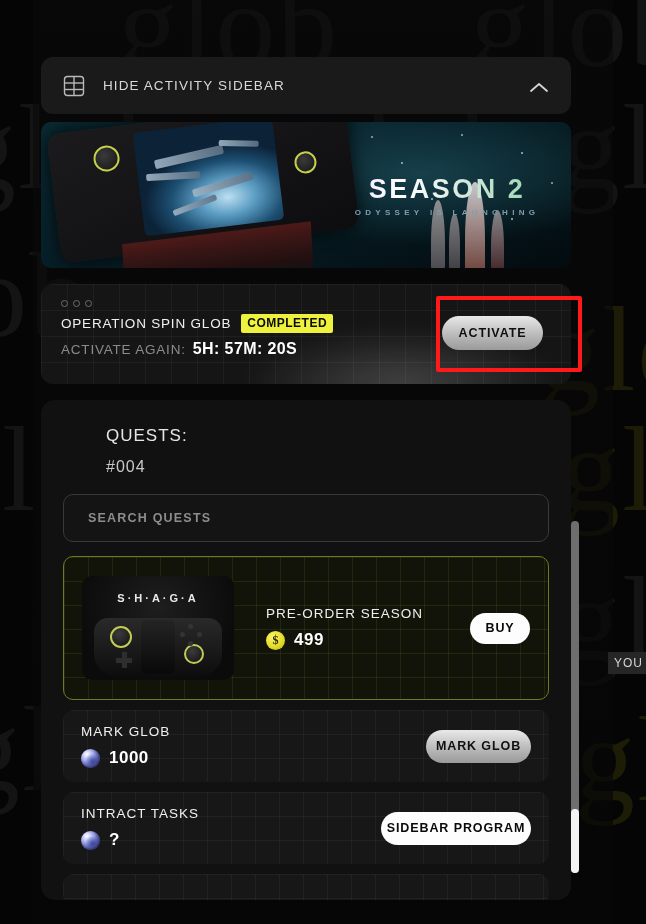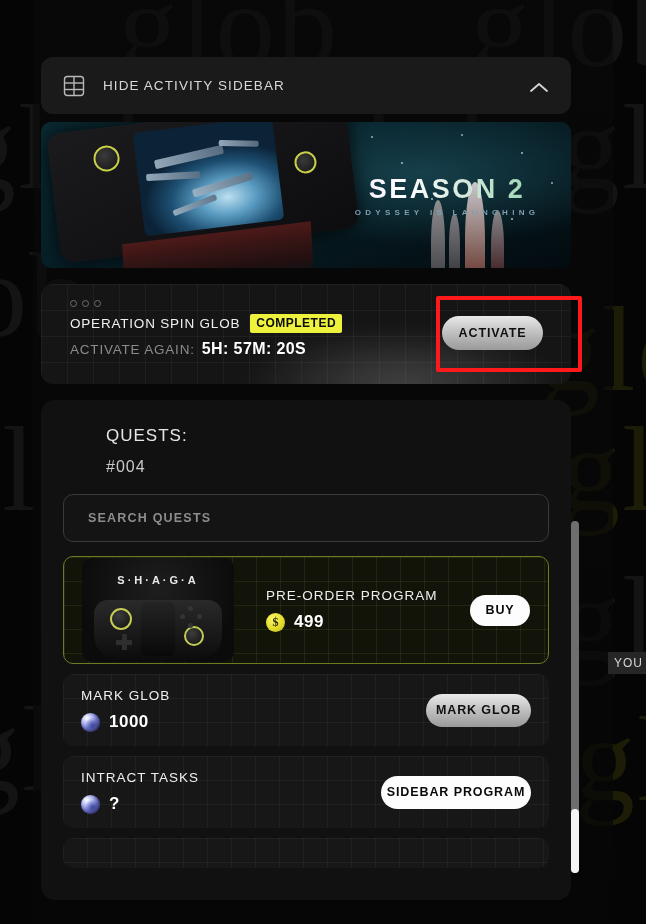--- a/index.html
+++ b/index.html
@@ -191,21 +191,21 @@
       linear-gradient(90deg, rgba(255,255,255,.045) 1px, transparent 1px);
     background-size: 26px 26px;
   }
   .op-glow {
     position: absolute;
     left: 36%; top: 40%;
     width: 340px; height: 120px;
     background: radial-gradient(ellipse at center, rgba(255,255,255,.20), transparent 68%);
     filter: blur(10px);
   }
-  .op-inner { position: relative; padding: 16px 29px; }
+  .op-inner { position: relative; padding: 16px 20px; }
   .dots { display: flex; gap: 5px; margin-bottom: 7px; }
   .dot { width: 7px; height: 7px; border-radius: 50%; border: 1px solid #6e6e6e; }
   .op-row { display: flex; align-items: center; gap: 10px; }
   .op-title {
     color: #f0f0f0;
     font-size: 13.5px;
     letter-spacing: .8px;
     font-weight: 400;
   }
   .badge {
@@ -296,21 +296,21 @@
   .q-card {
     position: relative;
     border-radius: 10px;
     background: #171717;
     overflow: hidden;
     margin-bottom: 10px;
   }
   .q-card.featured {
     border: 1px solid #6e7a22;
     background: #121409;
-    height: 108px;
+    height: 144px;
   }
   .q-card.plain { height: 72px; }
   .q-card.partial { height: 30px; }
   .qc-grid {
     position: absolute; inset: 0;
     background-image:
       linear-gradient(rgba(255,255,255,.045) 1px, transparent 1px),
       linear-gradient(90deg, rgba(255,255,255,.045) 1px, transparent 1px);
     background-size: 24px 24px;
   }
@@ -573,21 +573,21 @@
               <div class="ctrl-dpad"></div>
               <div class="ctrl-abxy">
                 <i style="left:8px;top:0;"></i>
                   <i style="left:0;top:8px;"></i>
                 <i style="right:0;top:8px;"></i>
                   <i style="left:8px;bottom:0;"></i>
               </div>
             </div>
           </div>
           <div class="q-body">
-            <div class="q-title">PRE-ORDER PROGRAM</div>
+            <div class="q-title">PRE-ORDER SEASON</div>
             <div class="q-val-row">
               <span class="coin">$</span>
               <span class="q-val">499</span>
             </div>
           </div>
           <div class="q-action">
             <button class="pill pill-white btn-buy">BUY</button>
           </div>
         </div>
       </div>

